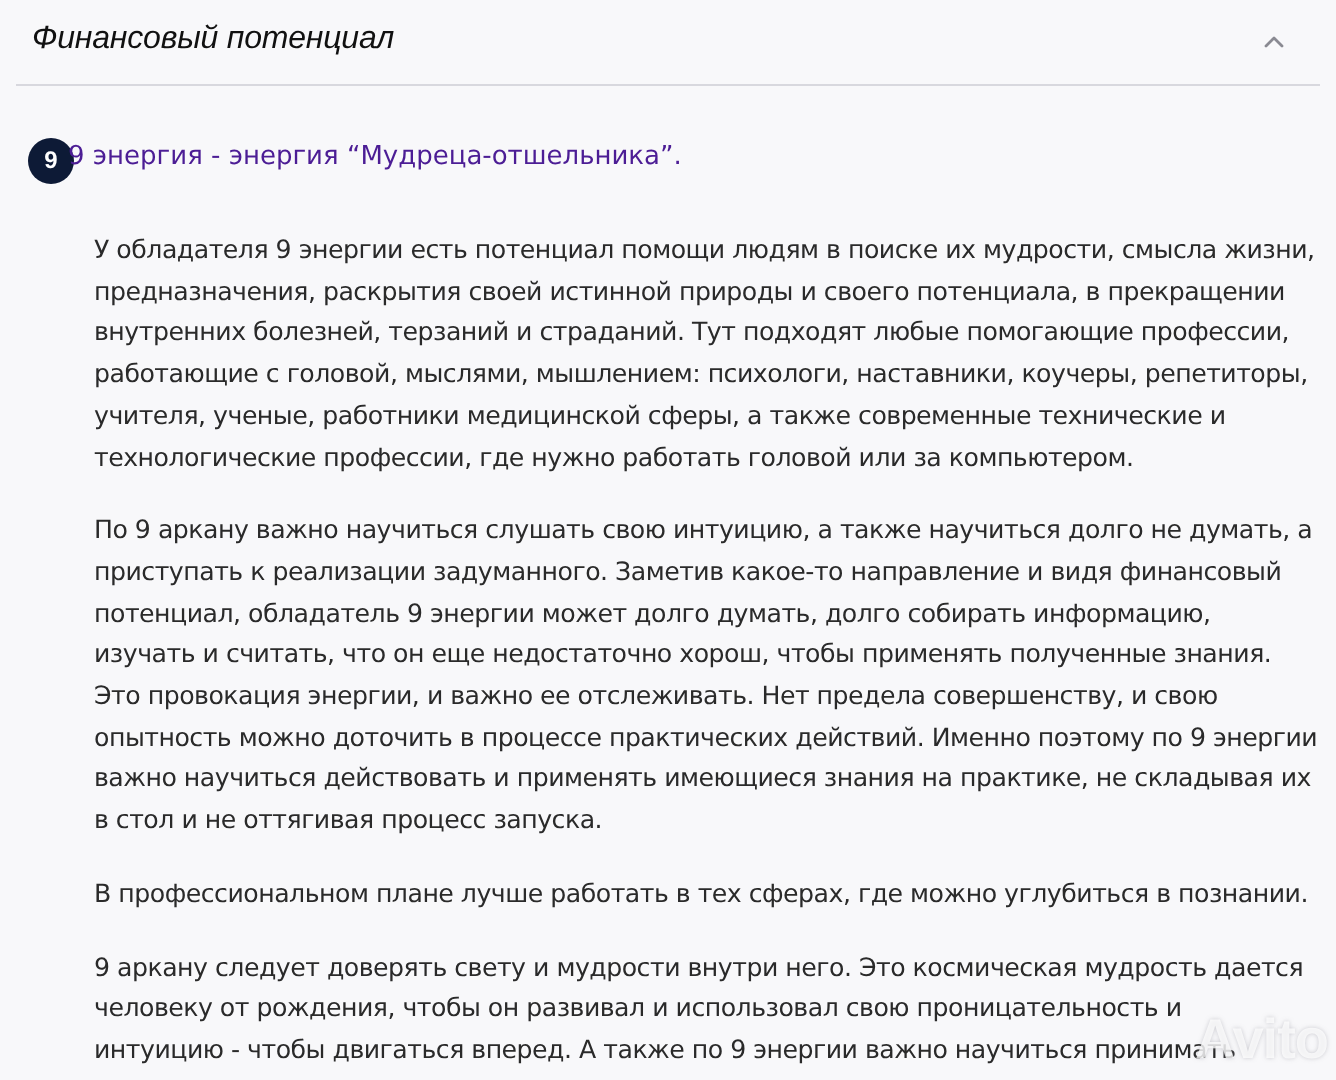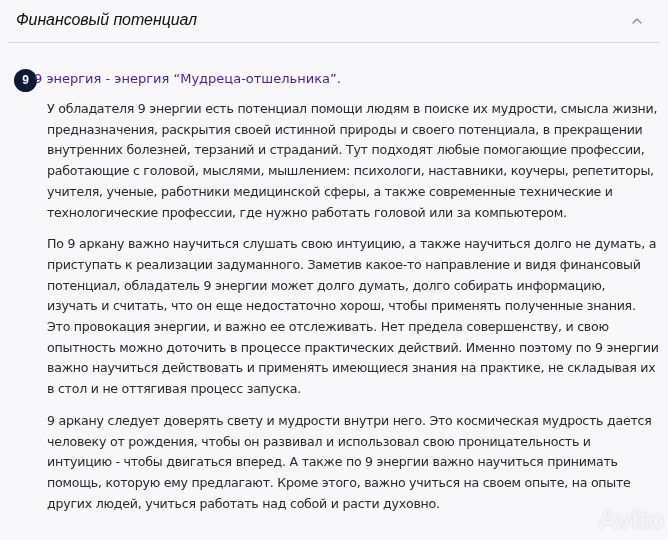--- a/index.html
+++ b/index.html
@@ -76,21 +76,21 @@
       left: 47px;
       top: 37px;
       width: 612px;
       font-family: "DejaVu Sans", sans-serif;
       font-size: 12.6px;
       line-height: 20.7px;
       color: #2a2a2a;
       letter-spacing: -0.25px;
     }
     .body p {
-      margin: 0 0 11px 0;
+      margin: 16px 0 11px 0;
     }
     .watermark {
       position: absolute;
       right: 4px;
       bottom: 4px;
       font-family: "Liberation Sans", sans-serif;
       font-weight: bold;
       font-size: 28px;
       color: rgba(255,255,255,0.75);
       text-shadow: 0 0 2px rgba(160,160,170,0.5);
@@ -109,18 +109,19 @@
     </svg>
   </span>
 </div>
 
 <div class="content">
   <div class="badge">9</div>
   <div class="item-title">9 энергия - энергия “Мудреца-отшельника”.</div>
   <div class="body">
     <p>У обладателя 9 энергии есть потенциал помощи людям в поиске их мудрости, смысла жизни, предназначения, раскрытия своей истинной природы и своего потенциала, в  прекращении внутренних болезней, терзаний и страданий. Тут подходят любые помогающие профессии, работающие с головой, мыслями, мышлением: психологи, наставники, коучеры, репетиторы, учителя, ученые, работники медицинской сферы, а также современные технические и технологические профессии, где нужно работать головой или за компьютером.</p>
     <p>По 9 аркану важно научиться слушать свою интуицию, а также научиться долго не думать, а приступать к реализации задуманного. Заметив какое-то направление и видя финансовый потенциал, обладатель 9 энергии может долго думать, долго собирать информацию, изучать и считать, что он еще недостаточно хорош, чтобы применять полученные знания. Это провокация энергии, и важно ее отслеживать. Нет предела совершенству, и свою опытность можно доточить в процессе практических действий. Именно поэтому по 9 энергии важно научиться действовать и применять имеющиеся знания на практике, не складывая их в стол и не оттягивая процесс запуска.</p>
+    <p>В профессиональном плане лучше работать в тех сферах, где можно углубиться в познании.</p>
     <p>9 аркану следует доверять свету и мудрости внутри него. Это космическая мудрость дается человеку от рождения, чтобы он развивал и использовал свою проницательность и интуицию - чтобы двигаться вперед. А также по 9 энергии важно научиться принимать помощь, которую ему предлагают. Кроме этого, важно учиться на своем опыте, на опыте других людей, учиться работать над собой и расти духовно.</p>
 
   </div>
 </div>
 
 <div class="watermark">Avito</div>
 
 </body></html>

